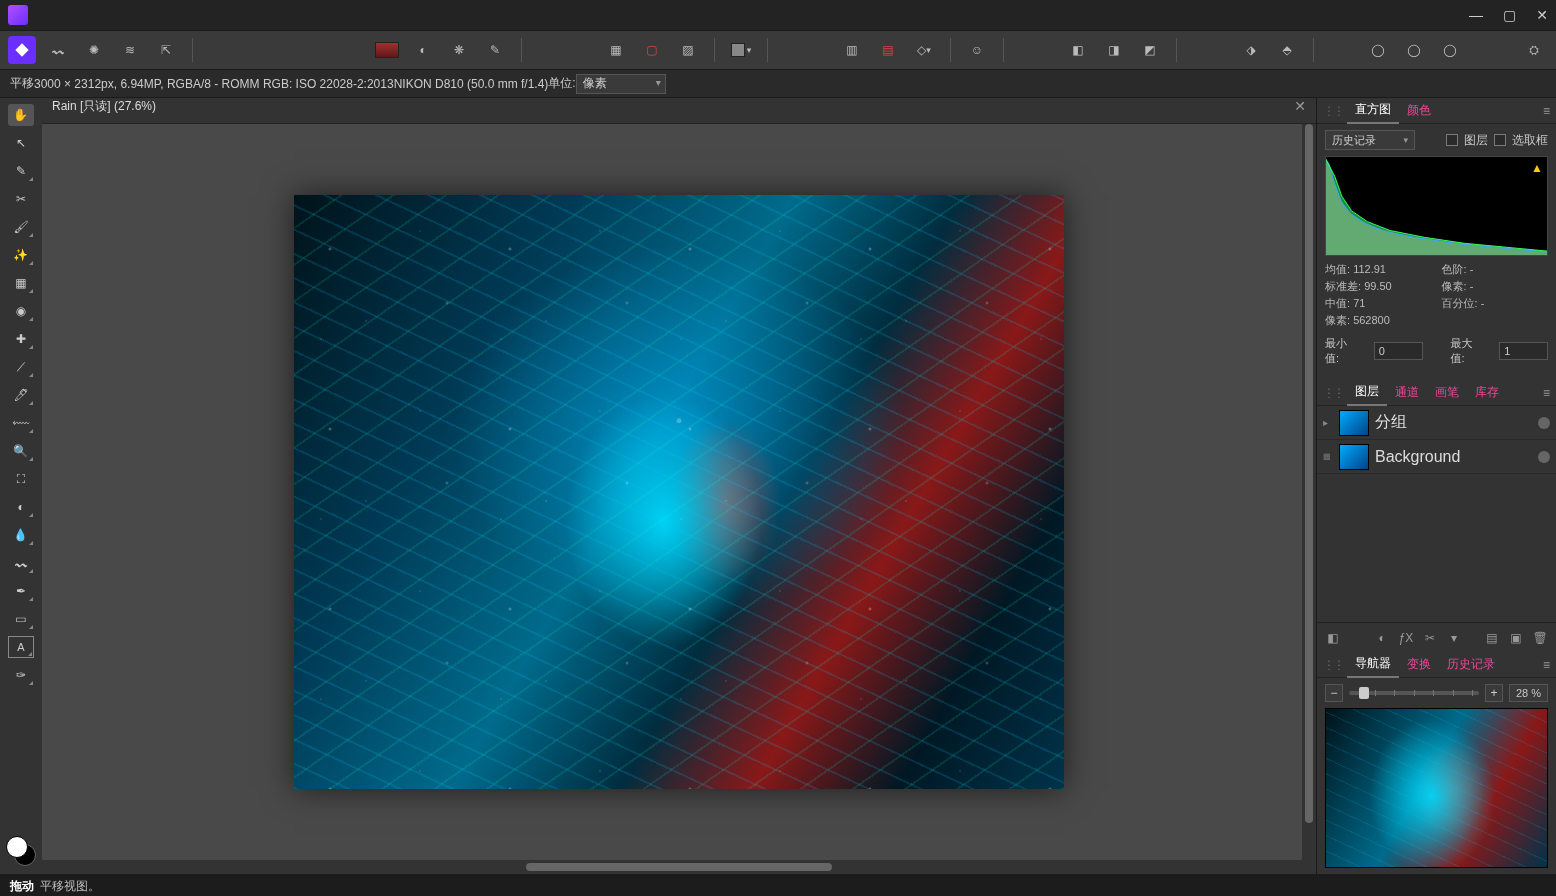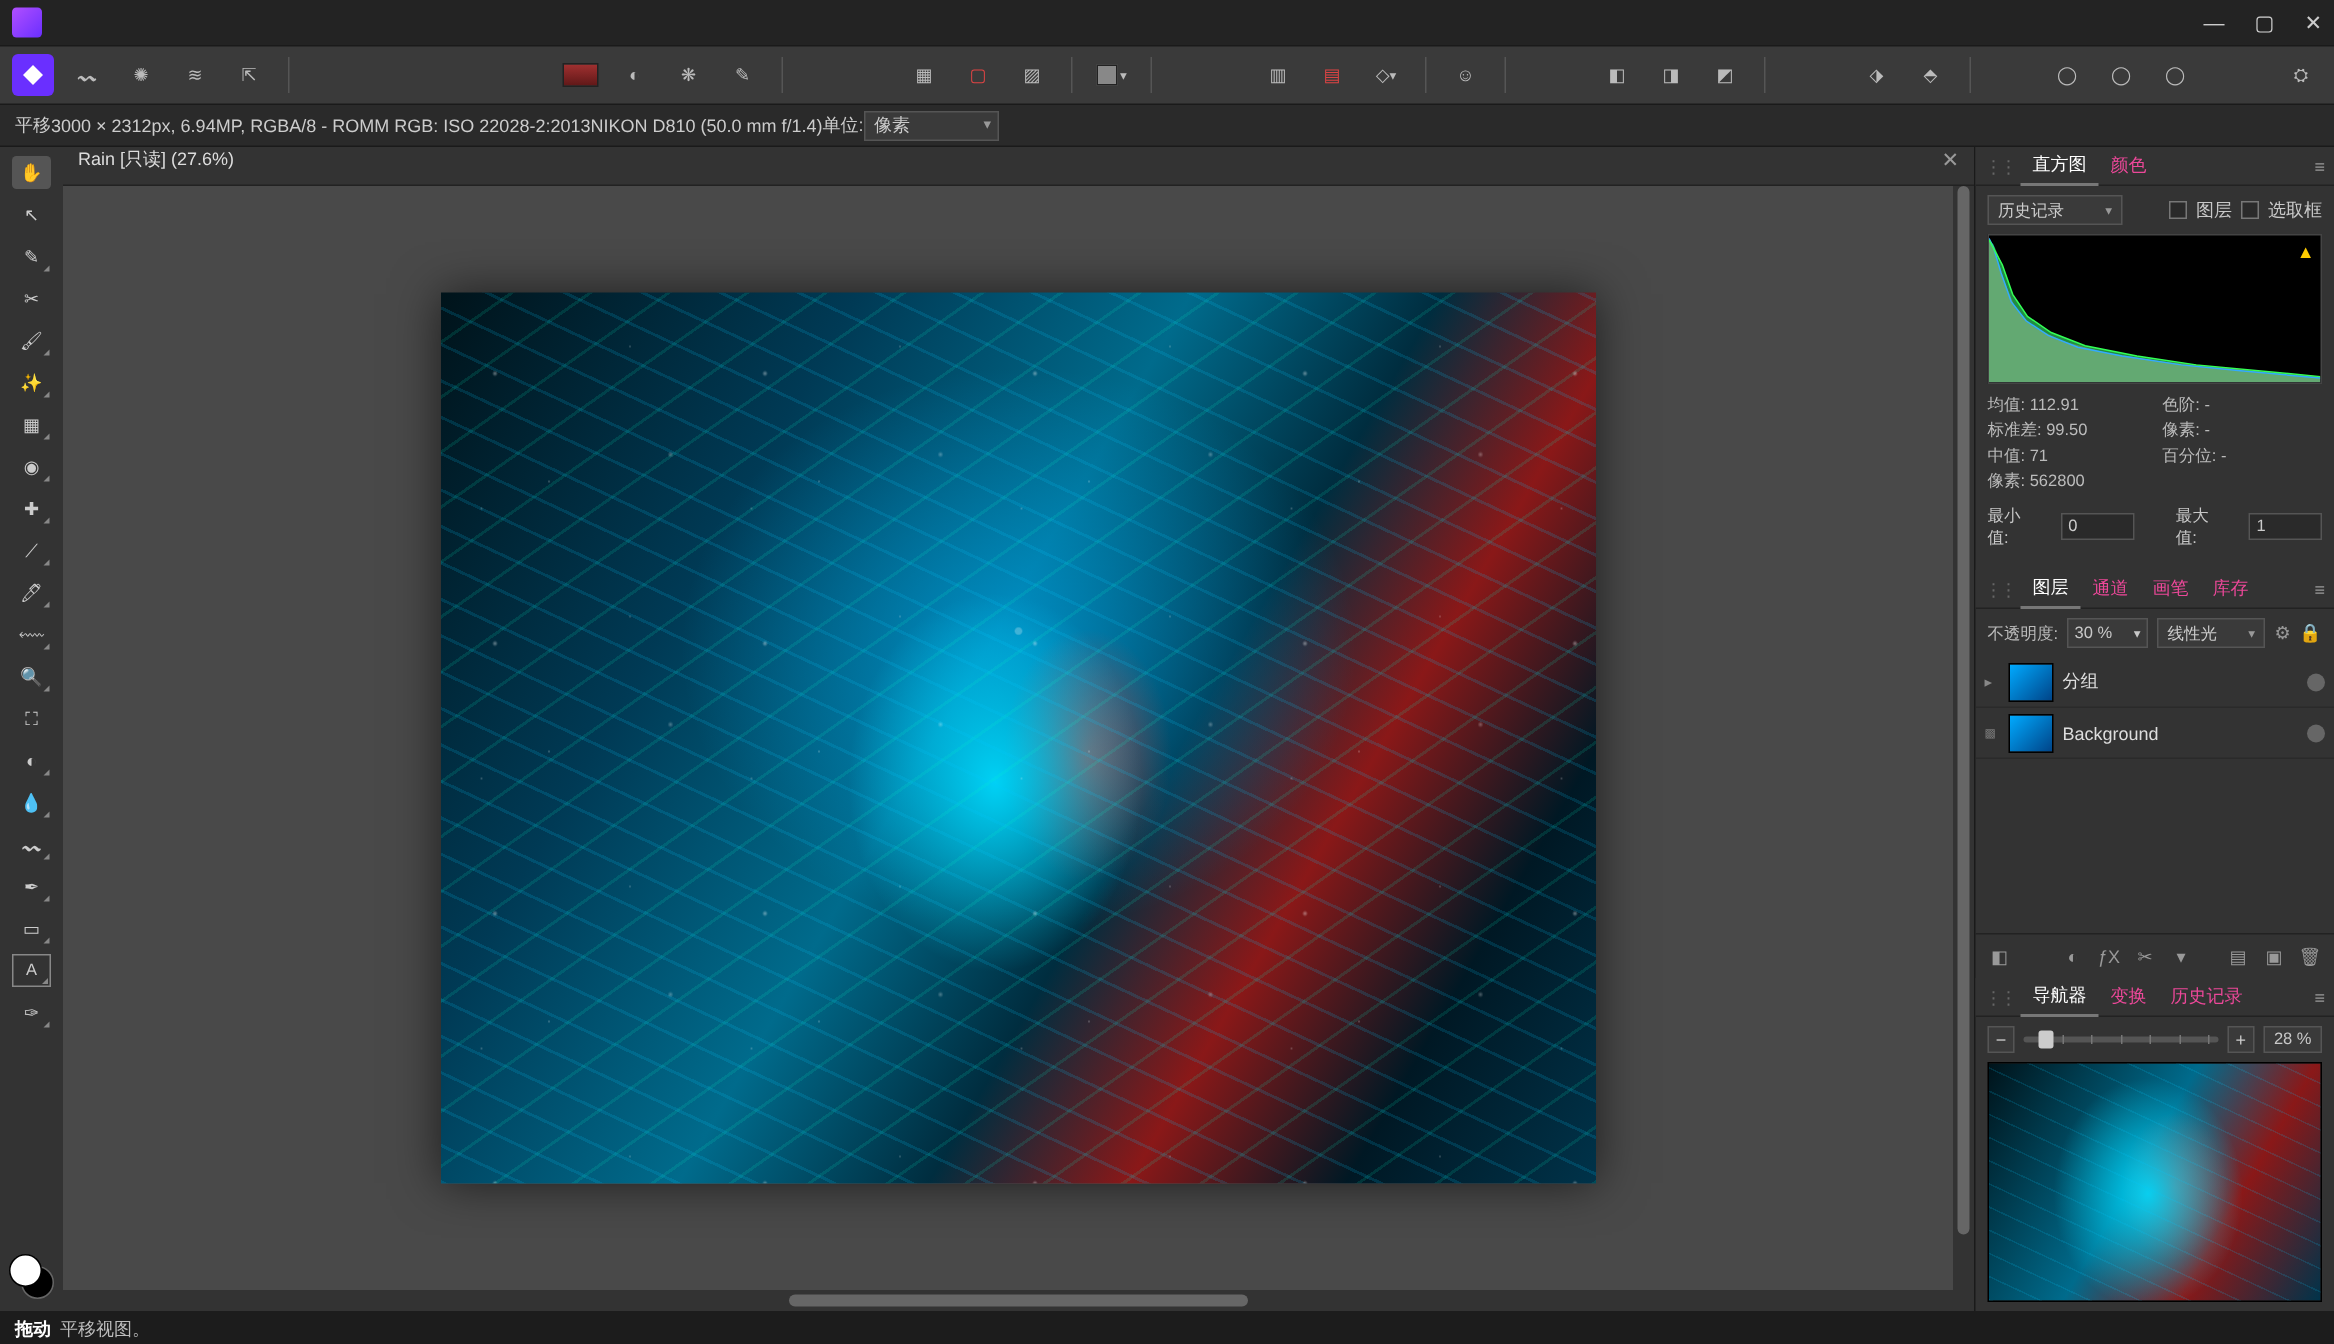--- a/index.html
+++ b/index.html
@@ -94,21 +94,21 @@
 .layer-ctrl .lbl{font-size:11px;color:#bbb;}
 .layer-ctrl .opv{background:#3a3a3a;border:1px solid #555;padding:0 4px;height:20px;display:flex;align-items:center;font-size:11px;position:relative;width:54px;}
 .layer-ctrl .opv::after{content:"▾";margin-left:auto;font-size:9px;}
 .layer-ctrl .blend{flex:1;}
 .gear{color:#999;cursor:pointer;}
 .lock{color:#999;cursor:pointer;}
 .layer-list{flex:1;overflow:auto;}
 .layer-row{display:flex;align-items:center;height:34px;padding:0 6px;gap:6px;border-bottom:1px solid #2a2a2a;}
 .expand{width:10px;color:#888;font-size:10px;}
 .thumb-l{width:30px;height:26px;background:linear-gradient(135deg,#0af,#048);border:1px solid #000;}
-.layer-name{flex:1;font-size:12px;color:#ddd;}
+.layer-name{flex:1;font-size:16px;color:#ddd;}
 .vis{width:12px;height:12px;border-radius:50%;background:#666;cursor:pointer;}
 .layer-foot{height:30px;border-top:1px solid #222;display:flex;align-items:center;padding:0 6px;gap:4px;}
 .layer-foot .ic{width:20px;height:20px;display:flex;align-items:center;justify-content:center;color:#999;cursor:pointer;font-size:12px;}
 .layer-foot .sp{flex:1;}
 
 .nav-body{padding:6px 8px;}
 .zoom-row{display:flex;align-items:center;gap:6px;margin-bottom:6px;}
 .zoom-btn{width:18px;height:18px;background:#3a3a3a;border:1px solid #555;color:#ccc;display:flex;align-items:center;justify-content:center;font-size:12px;cursor:pointer;}
 .zoom-slider{flex:1;height:4px;background:#555;position:relative;border-radius:2px;}
 .zoom-slider .knob{position:absolute;width:10px;height:12px;background:#ccc;top:-4px;left:8%;border-radius:2px;}
@@ -294,27 +294,20 @@
 
     <div class="panel-tabs" style="margin-top:8px">
       <span class="grip">⋮⋮</span>
       <div class="ptab active">图层</div>
       <div class="ptab">通道</div>
       <div class="ptab">画笔</div>
       <div class="ptab">库存</div>
       <span class="panel-menu">≡</span>
     </div>
     <div class="layers-body">
-      <div class="layer-ctrl">
-        <span class="lbl">不透明度:</span>
-        <div class="opv">30 %</div>
-        <div class="sel blend">线性光</div>
-        <span class="gear">⚙</span>
-        <span class="lock">🔒</span>
-      </div>
       <div class="layer-list">
         <div class="layer-row">
           <span class="expand">▸</span>
           <div class="thumb-l"></div>
           <span class="layer-name">分组</span>
           <div class="vis"></div>
         </div>
         <div class="layer-row">
           <span class="expand" style="font-size:8px;color:#777;">▩</span>
           <div class="thumb-l"></div>

